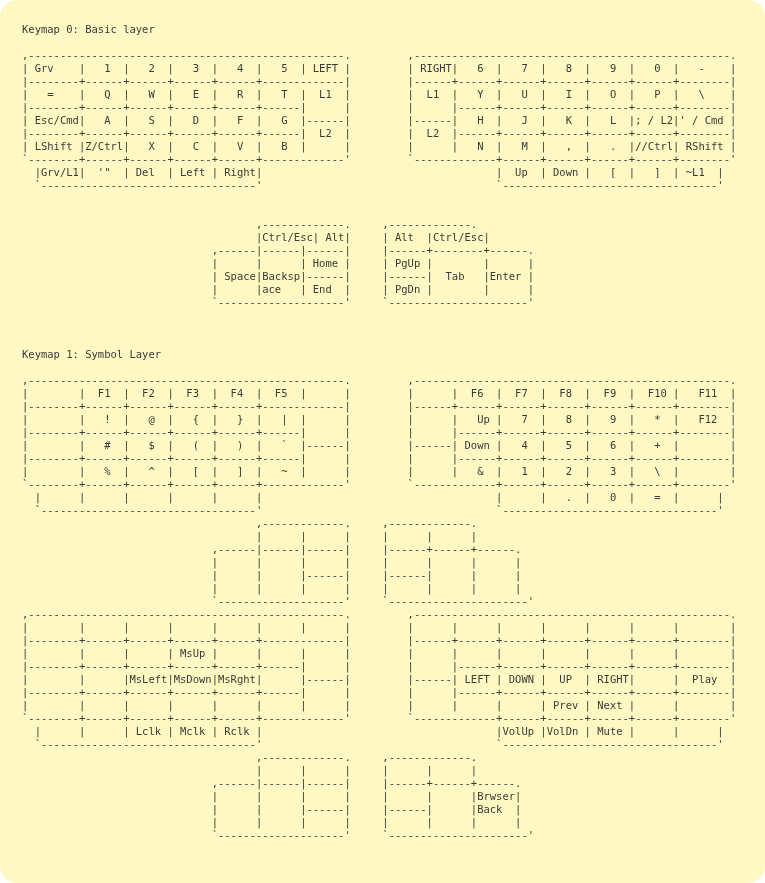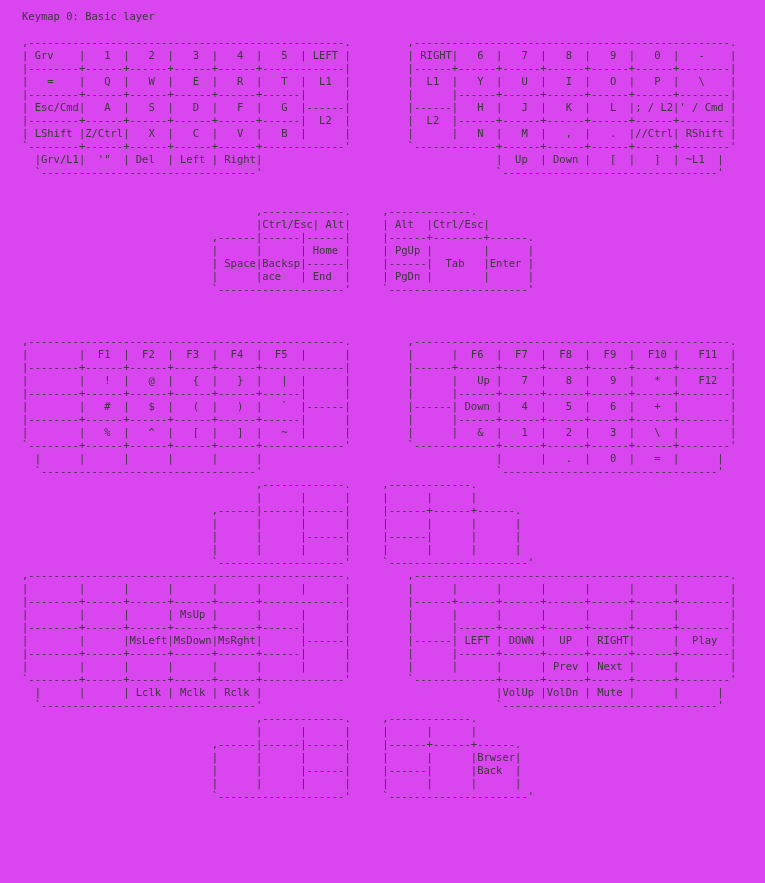--- a/index.html
+++ b/index.html
@@ -4,23 +4,24 @@
 <style>
   html, body {
     margin: 0;
     padding: 0;
     background: #ffffff;
   }
   .doc {
     width: 765px;
     min-height: 883px;
     box-sizing: border-box;
-    padding: 10px 0 0 22px;
-    background: #d946ef;
+    padding: 23px 0 0 22px;
+    background: #fef9c3;
     overflow: hidden;
+    border-radius: 17px;
   }
   pre {
     margin: 0;
     font-family: "DejaVu Sans Mono", "Liberation Mono", monospace;
     font-size: 10.5px;
     line-height: 13px;
     color: #3a3a3a;
     white-space: pre;
   }
   .km-title {
@@ -53,20 +54,21 @@
                                      ,-------------.     ,-------------.
                                      |Ctrl/Esc| Alt|     | Alt  |Ctrl/Esc|
                               ,------|------|------|     |------+--------+------.
                               |      |      | Home |     | PgUp |        |      |
                               | Space|Backsp|------|     |------|  Tab   |Enter |
                               |      |ace   | End  |     | PgDn |        |      |
                               `--------------------'     `----------------------'</pre>
   </section>
 
   <section>
+    <pre class="km-title">Keymap 1: Symbol Layer</pre>
     <pre class="art art-1">,--------------------------------------------------.         ,--------------------------------------------------.
 |        |  F1  |  F2  |  F3  |  F4  |  F5  |      |         |      |  F6  |  F7  |  F8  |  F9  |  F10 |   F11  |
 |--------+------+------+------+------+-------------|         |------+------+------+------+------+------+--------|
 |        |   !  |   @  |   {  |   }  |   |  |      |         |      |   Up |   7  |   8  |   9  |   *  |   F12  |
 |--------+------+------+------+------+------|      |         |      |------+------+------+------+------+--------|
 |        |   #  |   $  |   (  |   )  |   `  |------|         |------| Down |   4  |   5  |   6  |   +  |        |
 |--------+------+------+------+------+------|      |         |      |------+------+------+------+------+--------|
 |        |   %  |   ^  |   [  |   ]  |   ~  |      |         |      |   &amp;  |   1  |   2  |   3  |   \  |        |
 `--------+------+------+------+------+-------------'         `-------------+------+------+------+------+--------'
   |      |      |      |      |      |                                     |      |   .  |   0  |   =  |      |

